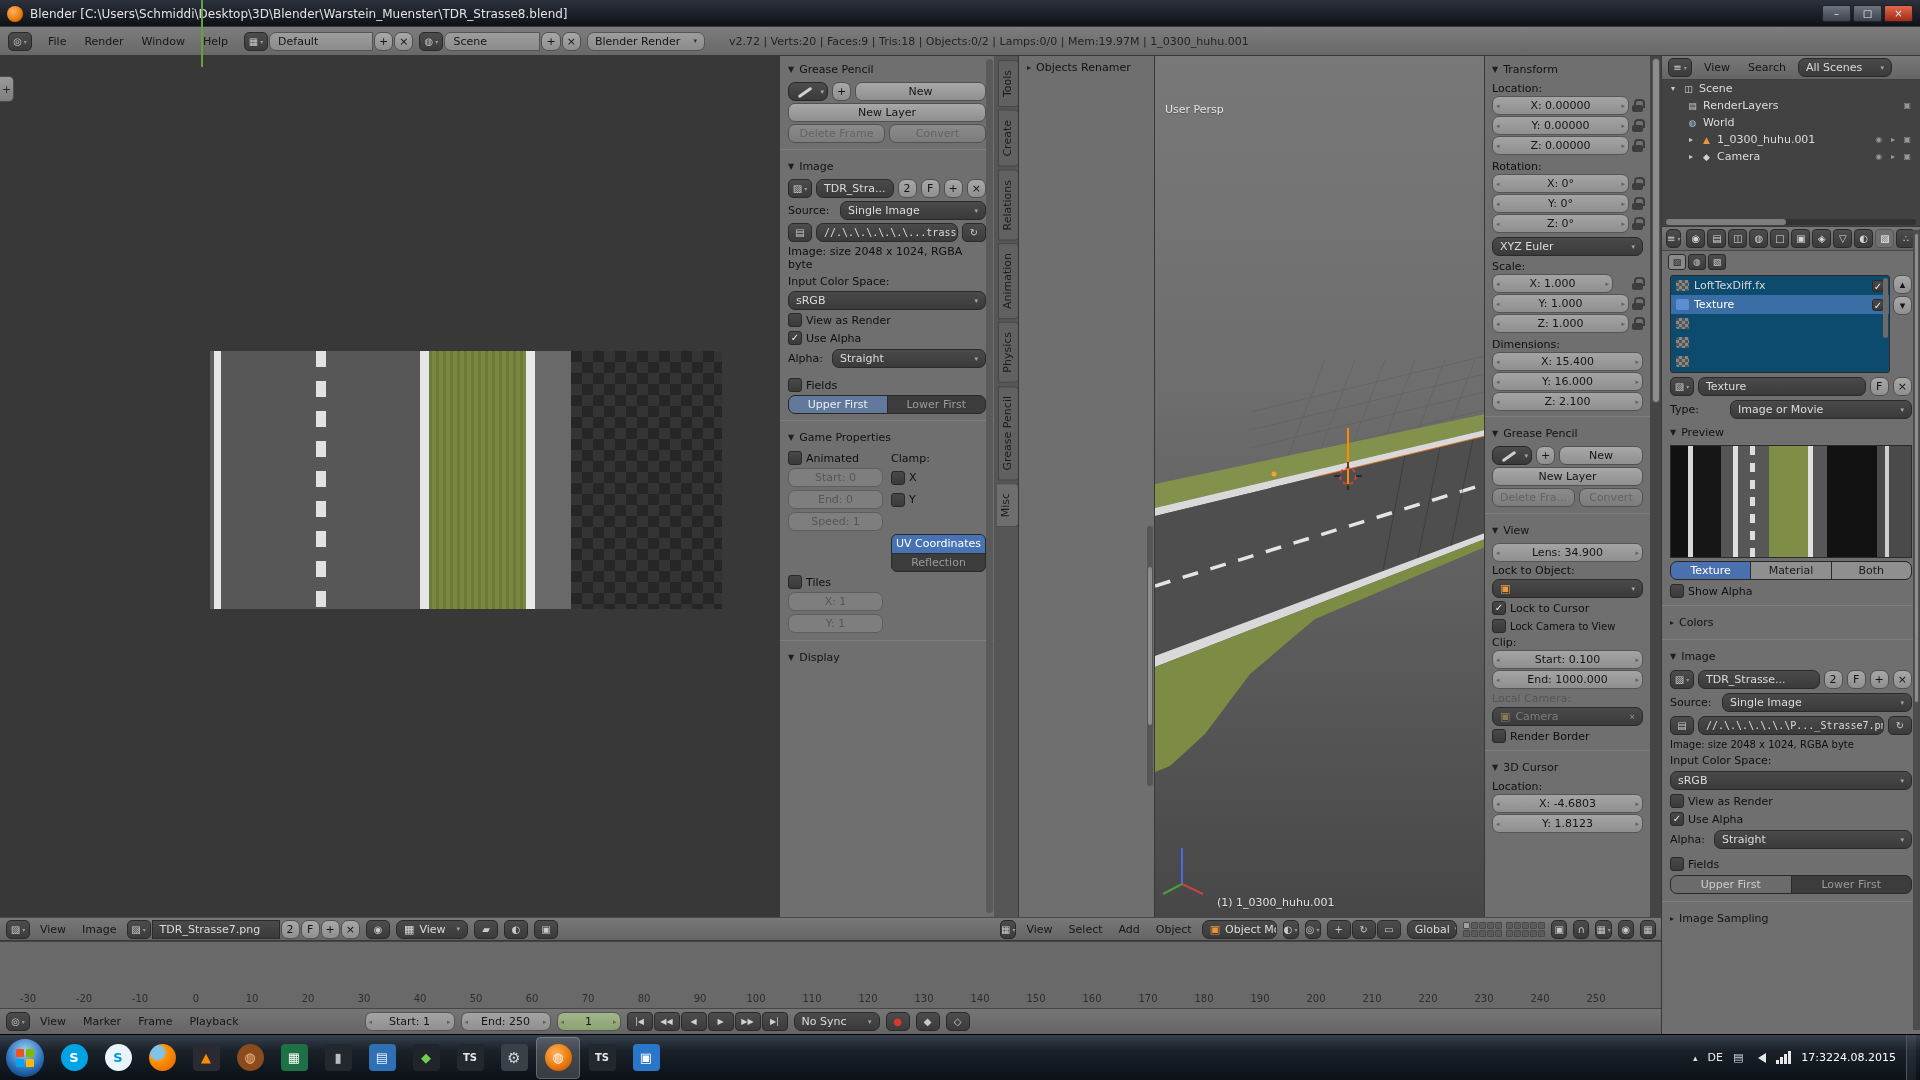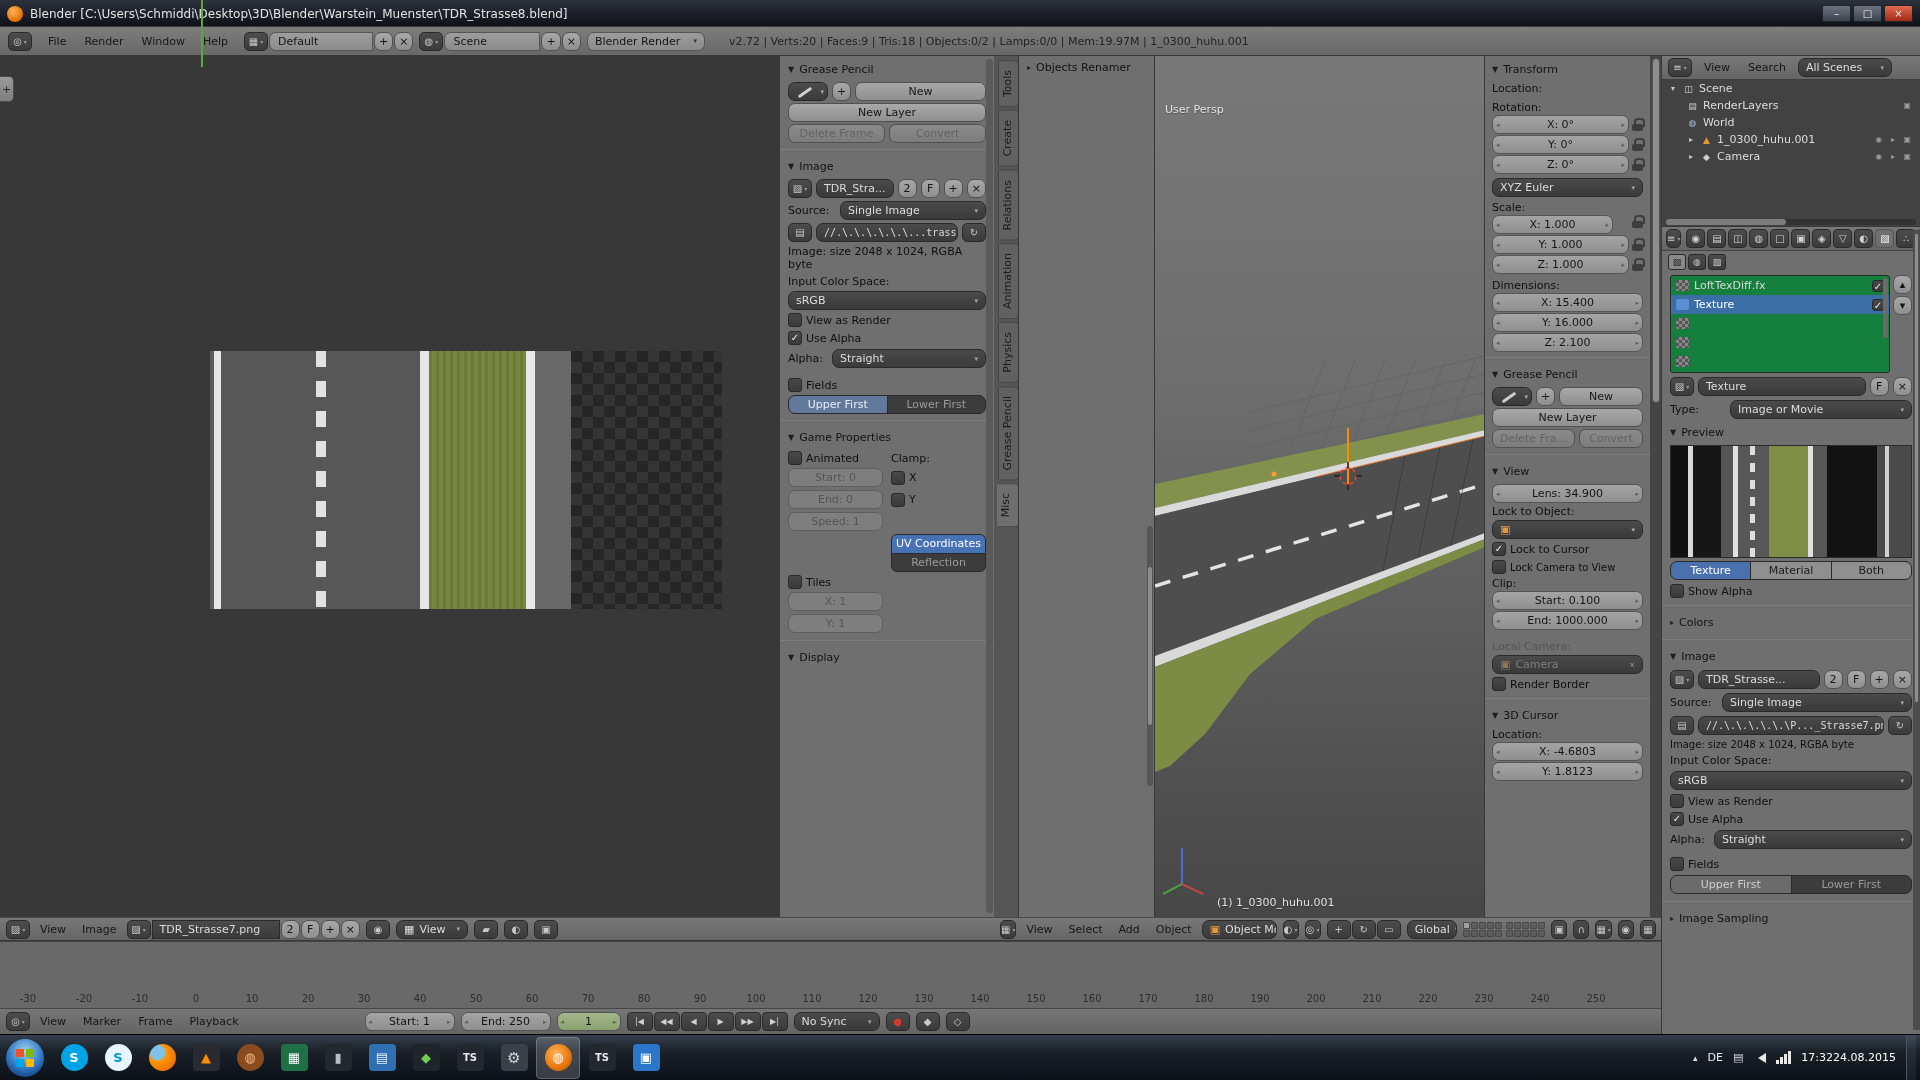--- a/index.html
+++ b/index.html
@@ -113,21 +113,21 @@
   #outliner-hscroll div{width:120px;height:6px;background:#7d7d7d;border-radius:3px;}
   
   #properties{left:1662px;top:227px;width:258px;height:807px;display:flex;flex-direction:column;}
   #prop-tabs{display:flex;align-items:center;gap:2px;height:24px;background:linear-gradient(#787878,#656565);border-bottom:1px solid #464646;padding:0 4px;}
   .ptab{width:19px;height:19px;display:flex;align-items:center;justify-content:center;color:#d5d5d5;background:linear-gradient(#4c4c4c,#3b3b3b);border:1px solid #2a2a2a;border-radius:4px;font-size:10px;}
   .ptab.active{background:#6f6f6f;border-color:#555;color:#f2f2f2;}
   #prop-ctx{display:flex;gap:2px;padding:3px 6px;}
   .ctab{width:18px;height:16px;display:flex;align-items:center;justify-content:center;color:#cfcfcf;background:linear-gradient(#4c4c4c,#3b3b3b);border:1px solid #2a2a2a;border-radius:3px;font-size:9px;}
   .ctab.active{background:#8a8a8a;color:#222;}
   #texlist{margin:2px 8px;display:flex;gap:3px;}
-  #texlist .listbox{flex:1;background:#15803d;border:1px solid #2b2b2b;border-radius:3px;height:98px;overflow:hidden;position:relative;}
+  #texlist .listbox{flex:1;background:#0c4a6e;border:1px solid #2b2b2b;border-radius:3px;height:98px;overflow:hidden;position:relative;}
   .slotrow{display:flex;align-items:center;gap:5px;height:19px;padding:0 5px;color:#d8d8d8;}
   .slotrow.sel{background:#3b6ea5;color:#fff;}
   .slotrow .si{width:13px;height:11px;border-radius:2px;flex:none;background-image:linear-gradient(45deg,#888 25%,transparent 25%,transparent 75%,#888 75%),linear-gradient(45deg,#888 25%,#555 25%,#555 75%,#888 75%);background-size:6px 6px;background-position:0 0,3px 3px;}
   .slotrow .cb{width:12px;height:12px;margin-left:auto;}
   #texlist .listops{display:flex;flex-direction:column;gap:2px;}
   #texlist-scroll{position:absolute;right:1px;top:2px;width:5px;height:60px;background:#6a6a6a;border-radius:3px;}
   .tex-preview{margin:1px 8px;height:113px;border:1px solid #2b2b2b;position:relative;
     background:linear-gradient(90deg,#111 0,#111 7%,#d8d8d8 7%,#d8d8d8 9%,#161616 9%,#161616 21%,#555 21%,#555 26%,#e0e0e0 26%,#e0e0e0 28%,#575757 28%,#575757 41%,#7e8e47 41%,#7e8e47 57%,#e0e0e0 57%,#e0e0e0 59%,#575757 59%,#575757 65%,#121212 65%,#121212 86%,#4a4a4a 86%,#4a4a4a 89%,#d0d0d0 89%,#d0d0d0 91%,#4a4a4a 91%);}
   .tex-preview::after{content:"";position:absolute;left:33%;top:0;width:2%;height:100%;background:repeating-linear-gradient(180deg,#ddd 0 9px,transparent 9px 17px);}
   #prop-scroll{position:absolute;right:0px;top:230px;width:7px;height:800px;background:#4c4c4c;}
@@ -399,20 +399,35 @@
 </div>
 
 <div id="npanel" class="abs panel region">
   <div class="ph">
       <span class="tri">▼</span>
       <span>Transform</span>
     </div>
   <div class="row tight">
       <span class="lbl">Location:</span>
     </div>
+  <div class="stack" style="padding:0 7px">
+
+  <div style="display:flex;gap:3px;align-items:center">
+        <div class="num grow">X: 0.00000</div>
+        <span class="lock"></span>
+      </div>
+      <div style="display:flex;gap:3px;align-items:center">
+        <div class="num grow">Y: 0.00000</div>
+        <span class="lock"></span>
+      </div>
+      <div style="display:flex;gap:3px;align-items:center">
+        <div class="num grow">Z: 0.00000</div>
+        <span class="lock"></span>
+      </div>
+    </div>
   <div class="row tight" style="margin-top:4px">
       <span class="lbl">Rotation:</span>
     </div>
   <div class="stack" style="padding:0 7px">
 
   <div style="display:flex;gap:3px;align-items:center">
         <div class="num grow">X: 0°</div>
         <span class="lock"></span>
       </div>
       <div style="display:flex;gap:3px;align-items:center">
@@ -428,21 +443,21 @@
       <div class="dd grow">
         <span>XYZ Euler</span>
         <span class="da">▾</span>
       </div>
     </div>
   <div class="row tight" style="margin-top:2px">
       <span class="lbl">Scale:</span>
     </div>
   <div class="stack" style="padding:0 7px">
 
-  <div style="display:flex;gap:19px;align-items:flex-start">
+  <div style="display:flex;gap:19px;align-items:center">
         <div class="num grow">X: 1.000</div>
         <span class="lock"></span>
       </div>
       <div style="display:flex;gap:3px;align-items:center">
         <div class="num grow">Y: 1.000</div>
         <span class="lock"></span>
       </div>
       <div style="display:flex;gap:3px;align-items:center">
         <div class="num grow">Z: 1.000</div>
         <span class="lock"></span>
@@ -499,21 +514,21 @@
       <span class="cb"></span>
       <span class="lbl" style="font-size:10px">Lock Camera to View</span>
     </div>
   <div class="row tight">
       <span class="lbl">Clip:</span>
     </div>
   <div class="stack" style="padding:0 7px">
     <div class="num">Start: 0.100</div>
     <div class="num">End: 1000.000</div>
   </div>
-  <div class="row tight" style="margin-top:9px">
+  <div class="row tight" style="margin-top:2px">
       <span class="lbl" style="color:#555">Local Camera:</span>
     </div>
   <div class="row tight">
       <div class="dd dis grow">
         <span style="color:#8a7a5a">▣</span>
         <span>Camera</span>
         <span class="da">×</span>
       </div>
     </div>
   <div class="row">

